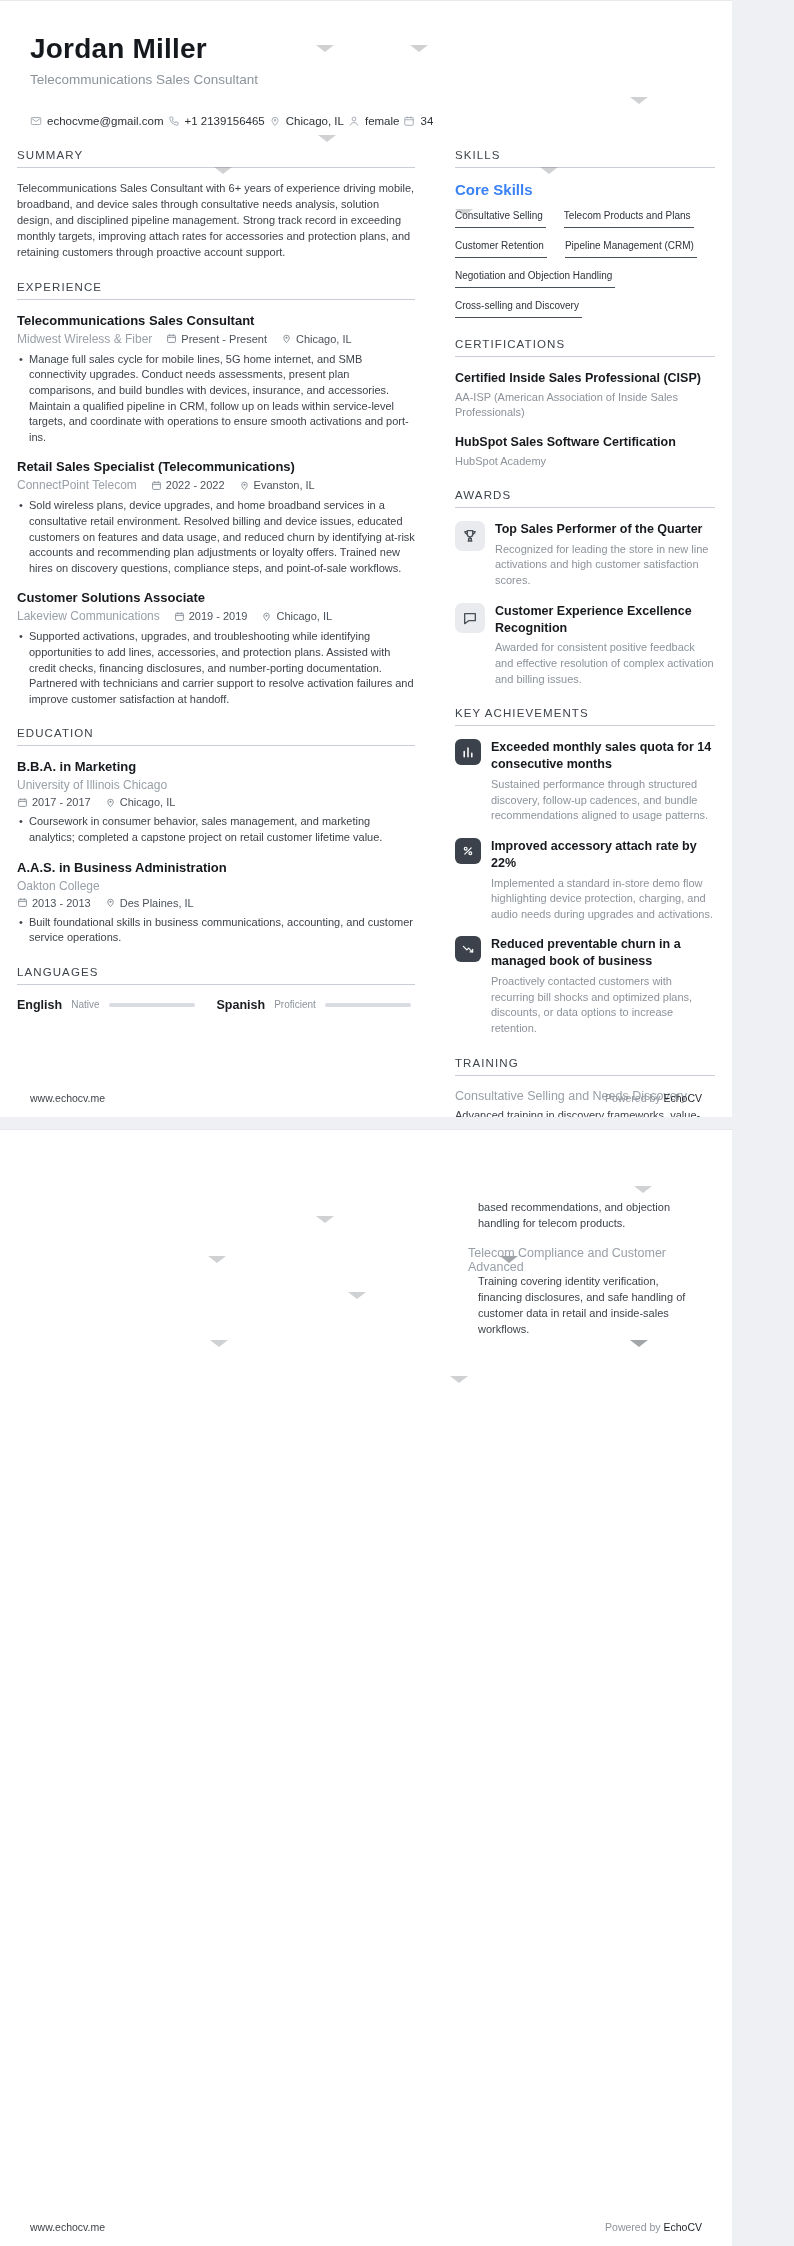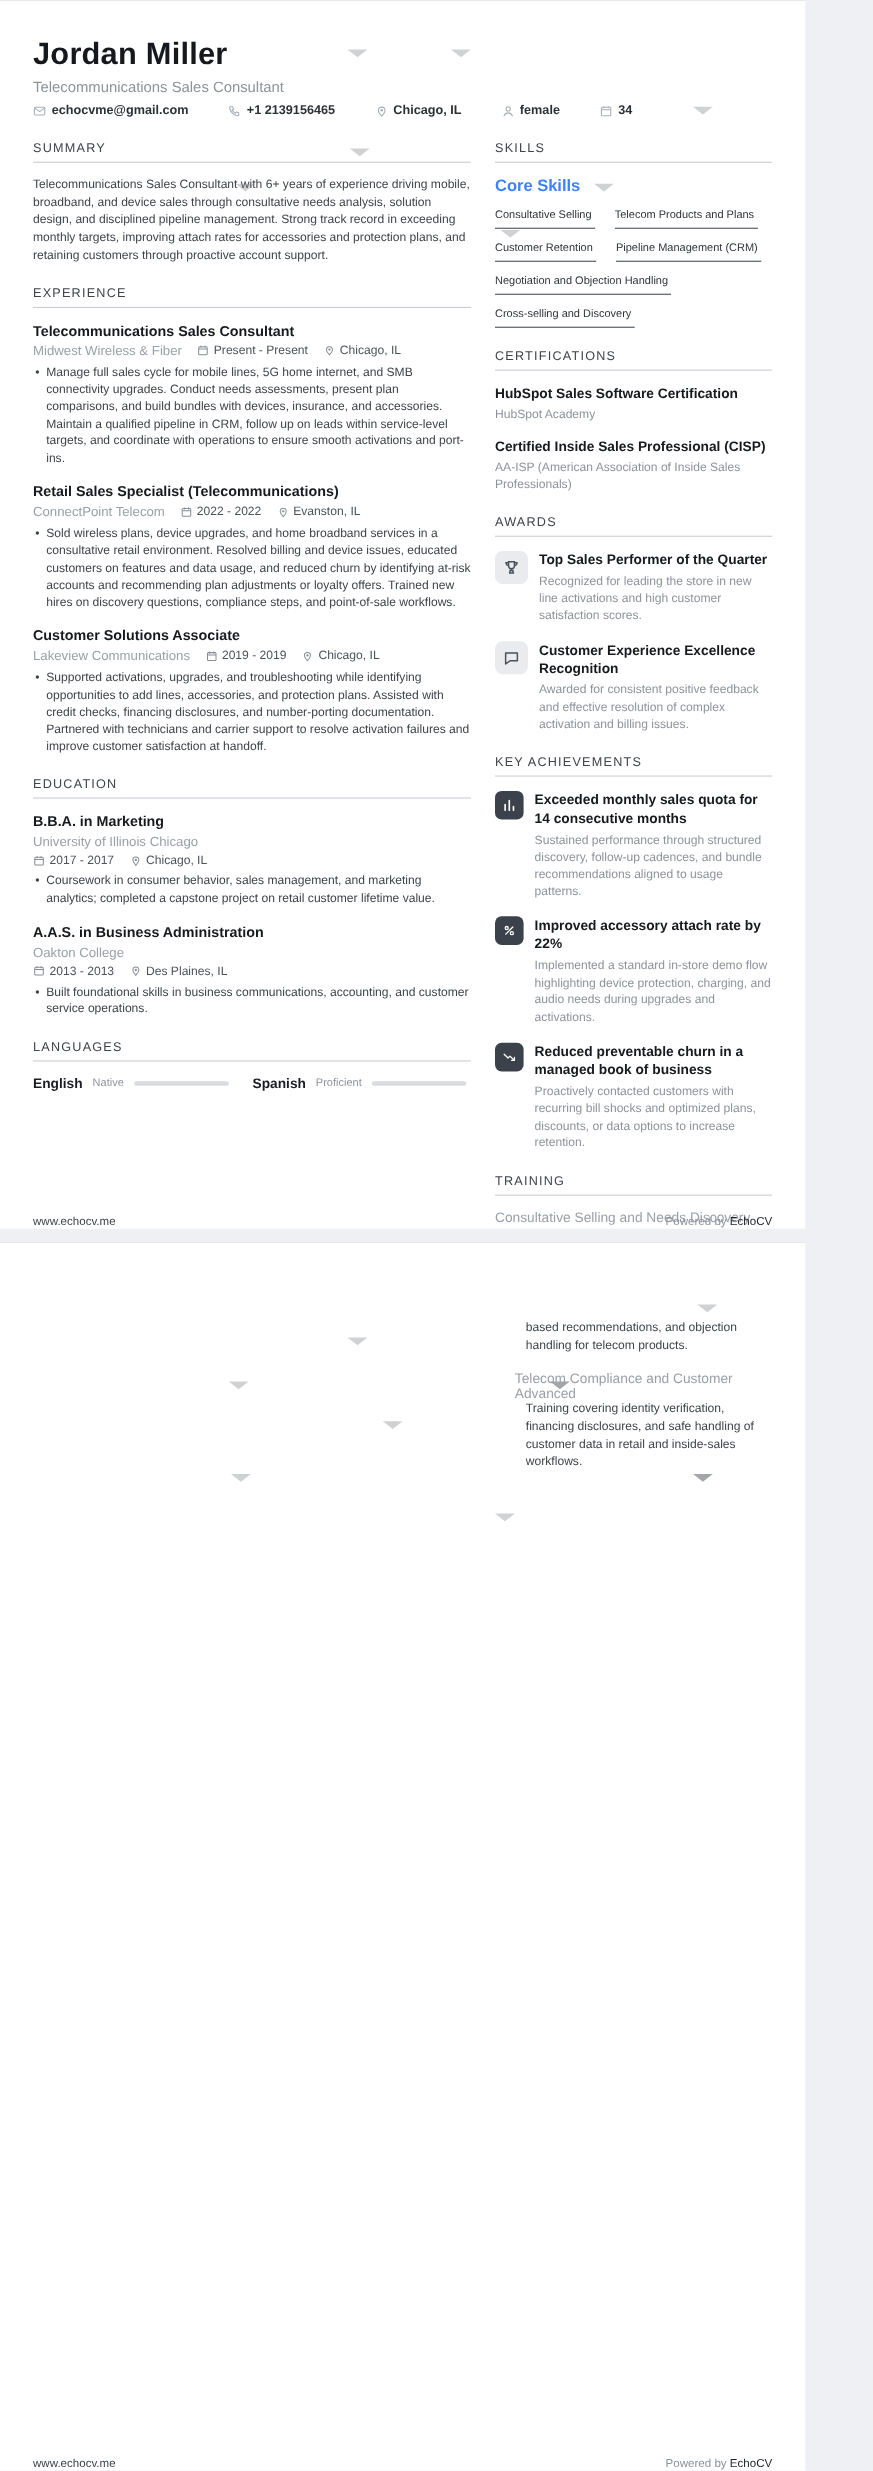--- a/index.html
+++ b/index.html
@@ -26,26 +26,26 @@
     border-left:9px solid transparent; border-right:9px solid transparent;
     border-top:7px solid rgba(120,124,130,.35);
     pointer-events:none;
   }
   .tri.dark { border-top-color:rgba(88,92,98,.55); }
 
   
   .rheader { padding:32px 30px 0; }
   .name { margin:0; font-size:28px; font-weight:700; color:#15181c; letter-spacing:.2px; }
   .jobtitle { margin-top:7px; font-size:13.5px; color:#8d939b; }
-  .contacts { display:flex; flex-wrap:wrap; align-items:center; gap:36px; margin-top:8px; font-size:11.5px; color:#2c3136;font-weight:bold; }
+  .contacts { display:flex; flex-wrap:wrap; align-items:center; gap:4px; margin-top:28px; font-size:11.5px; color:#2c3136; }
   .c-item { display:inline-flex; align-items:center; gap:5px; }
   .cic { width:12px; height:12px; color:#a8aeb6; flex:0 0 auto; }
 
   
-  .cols { display:flex; gap:22px; padding:0 30px; margin-top:22px; }
+  .cols { display:flex; gap:40px; padding:0 17px; margin-top:22px; }
   .col-l { width:398px; flex:0 0 auto; }
   .col-r { flex:1; min-width:0; }
 
   .sec { margin-bottom:20px; }
   .sec-h {
     margin:0 0 13px; padding-bottom:6px;
     font-size:11.5px; font-weight:500; letter-spacing:1.1px;
     color:#3e444b; border-bottom:1px solid #c9ced4;
   }
 
@@ -91,21 +91,21 @@
   .media-title { font-size:12.5px; font-weight:700; color:#16191d; line-height:1.35; }
   .media-desc { margin-top:4px; font-size:11px; color:#8d939b; line-height:1.42; }
 
   
   .training-item { margin-bottom:14px; }
   .training-name { font-size:12.5px; color:#9aa0a8; }
   .training-desc { margin-top:5px; font-size:11px; color:#3e434a; line-height:1.45; }
 
   
   .pfoot {
-    position:absolute; left:30px; right:30px; bottom:0;
+    position:absolute; left:30px; right:30px; bottom:13px;
     display:flex; justify-content:space-between; align-items:center;
     font-size:10.5px; color:#3e434a;
   }
   .powered { color:#8d939b; }
   .powered b { color:#1d2126; font-weight:400; }
 
   
   .p2-col { position:absolute; left:468px; right:30px; top:70px; }
   .p2-col .training-desc { margin-top:0; margin-bottom:14px;margin-left:10px; }
 
@@ -369,26 +369,26 @@
             <span class="skill">Customer Retention</span>
             <span class="skill">Pipeline Management (CRM)</span>
             <span class="skill">Negotiation and Objection Handling</span>
             <span class="skill">Cross-selling and Discovery</span>
           </div>
         </section>
 
         <section class="sec">
           <h2 class="sec-h">CERTIFICATIONS</h2>
           <div class="cert">
+            <div class="cert-name">Certified Inside Sales Professional (CISP)</div>
+            <div class="cert-org">AA-ISP (American Association of Inside Sales Professionals)</div>
+          </div>
+          <div class="cert">
             <div class="cert-name">HubSpot Sales Software Certification</div>
             <div class="cert-org">HubSpot Academy</div>
-          </div>
-          <div class="cert">
-            <div class="cert-name">Certified Inside Sales Professional (CISP)</div>
-            <div class="cert-org">AA-ISP (American Association of Inside Sales Professionals)</div>
           </div>
         </section>
 
         <section class="sec">
           <h2 class="sec-h">AWARDS</h2>
           <div class="media">
             <span class="media-icon">
                 <svg viewBox="0 0 24 24">
                   <use href="#i-trophy"></use>
                 </svg>

